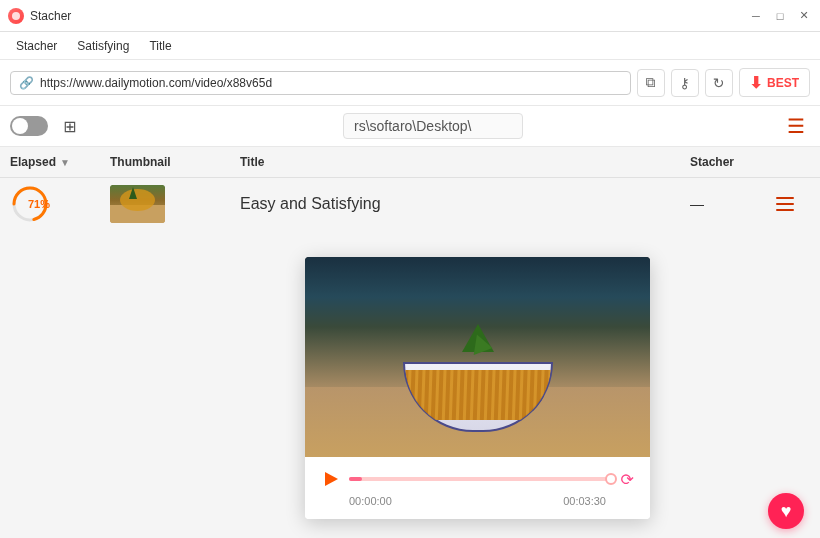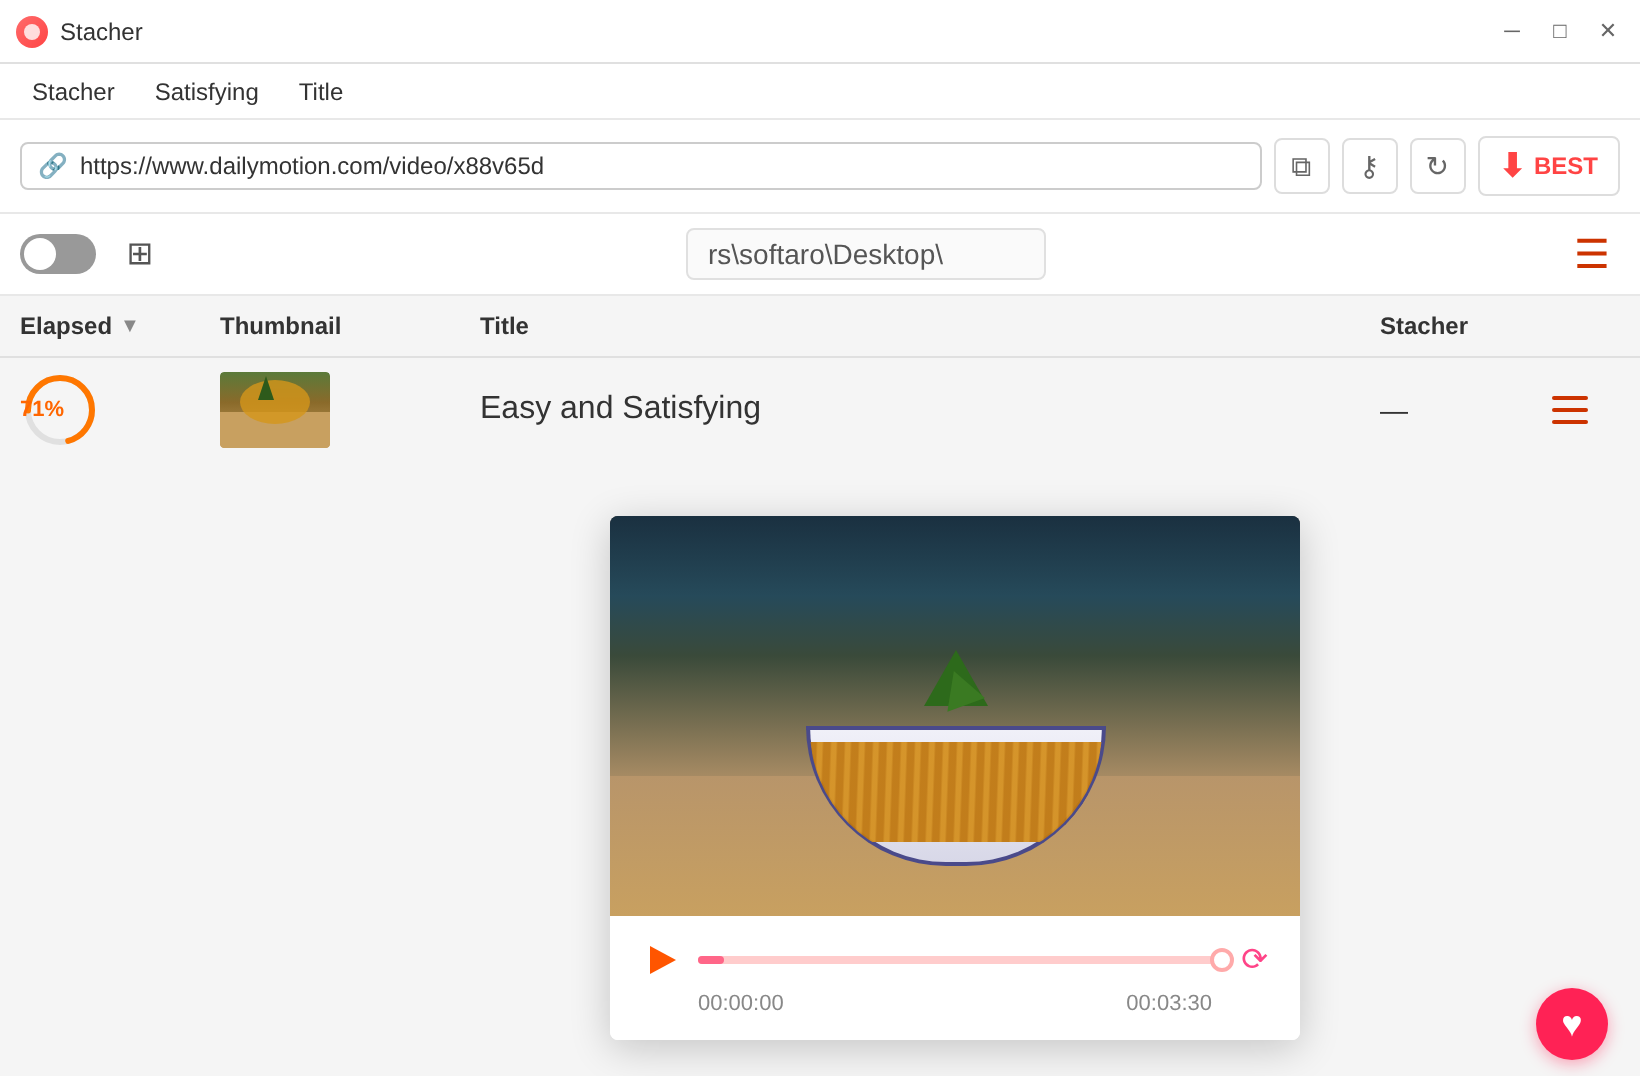--- a/index.html
+++ b/index.html
@@ -222,21 +222,21 @@
       padding: 6px 10px;
       align-items: center;
       background: #f5f5f5;
     }
     .progress-circle {
       width: 40px;
       height: 40px;
       position: relative;
       display: flex;
       align-items: center;
-      justify-content: flex-start;
+      justify-content: flex-end;
     }
     .progress-circle svg {
       position: absolute;
       top: 0; left: 0;
     }
     .progress-text {
       font-size: 11px;
       font-weight: 600;
       color: #ff6600;
       z-index: 1;

